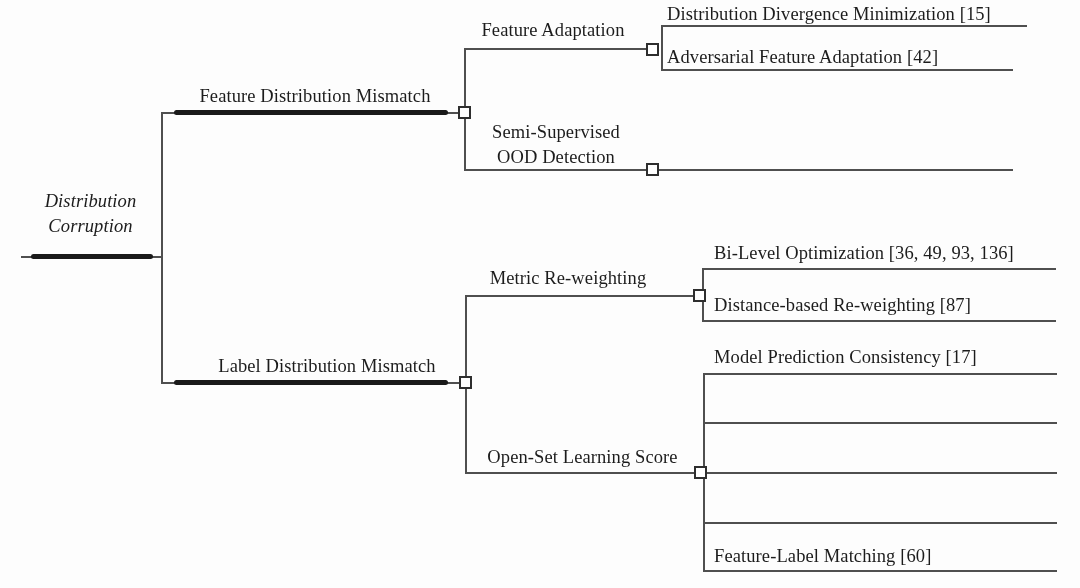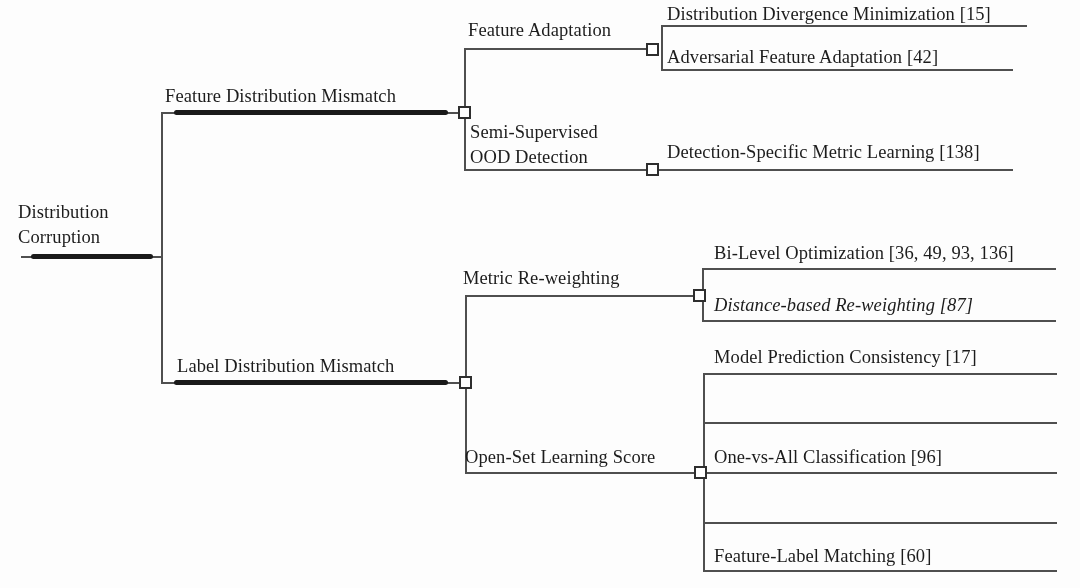--- a/index.html
+++ b/index.html
@@ -23,36 +23,36 @@
     background:var(--background);
   }
   .lbl{
     position:absolute;
     font-size:18.5px;
     line-height:22px;
     letter-spacing:.1px;
     white-space:nowrap;
     color:var(--text);
   }
-  .lbl.center{text-align:left;white-space:normal;}
+  .lbl.center{text-align:center;white-space:normal;}
   .two-line{line-height:25px;}
   .hline{position:absolute;height:1.5px;background:var(--line);}
   .vline{position:absolute;width:1.5px;background:var(--line);}
   .thickbar{position:absolute;height:5px;border-radius:2.5px;background:var(--thick-bar);z-index:2;}
   .sq{
     position:absolute;width:13px;height:13px;box-sizing:border-box;
     border:2px solid #2e2e2e;background:var(--node-fill);z-index:3;
   }
 </style>
 </head>
 <body>
 
 <div class="canvas">
 
-  <div class="lbl center two-line" style="left:18px;top:200px;width:145px;">
+  <div class="lbl center two-line" style="left:18px;top:189px;width:145px;font-style:italic;">
     <div>Distribution</div>
     <div>Corruption</div>
   </div>
   <div class="hline" style="left:21px;top:256px;width:141px;"></div>
   <div class="thickbar" style="left:31px;top:254px;width:122px;"></div>
 
   <div class="vline" style="left:161px;top:112px;height:271px;"></div>
 
   <div class="lbl center" style="left:165px;top:85px;width:300px;">Feature Distribution Mismatch</div>
   <div class="hline" style="left:161px;top:112px;width:298px;"></div>
@@ -72,52 +72,50 @@
   <div class="lbl" style="left:667px;top:46px;">Adversarial Feature Adaptation [42]</div>
   <div class="hline" style="left:661px;top:69px;width:352px;"></div>
 
   <div class="lbl center two-line" style="left:470px;top:120px;width:172px;">
     <div>Semi-Supervised</div>
     <div>OOD Detection</div>
   </div>
   <div class="hline" style="left:464px;top:169px;width:183px;"></div>
   <div class="sq" style="left:646px;top:163px;"></div>
 
-  <div class="lbl" style="left:667px;top:141px;">Detection-Specific Metric Learning [138]</div>
   <div class="hline" style="left:659px;top:169px;width:354px;"></div>
 
   <div class="lbl center" style="left:177px;top:355px;width:300px;">Label Distribution Mismatch</div>
   <div class="hline" style="left:161px;top:382px;width:299px;"></div>
   <div class="thickbar" style="left:174px;top:380px;width:274px;"></div>
   <div class="sq" style="left:459px;top:376px;"></div>
 
   <div class="vline" style="left:465px;top:295px;height:178px;"></div>
 
   <div class="lbl center" style="left:463px;top:267px;width:210px;">Metric Re-weighting</div>
   <div class="hline" style="left:465px;top:295px;width:229px;"></div>
   <div class="sq" style="left:693px;top:289px;"></div>
   <div class="vline" style="left:702px;top:268px;height:53px;"></div>
 
   <div class="lbl" style="left:714px;top:242px;">Bi-Level Optimization [36, 49, 93, 136]</div>
   <div class="hline" style="left:702px;top:268px;width:354px;"></div>
 
-  <div class="lbl" style="left:714px;top:294px;font-style:italic;">Distance-based Re-weighting [87]</div>
+  <div class="lbl" style="left:714px;top:294px;">Distance-based Re-weighting [87]</div>
   <div class="hline" style="left:702px;top:320px;width:354px;"></div>
 
   <div class="lbl center" style="left:465px;top:446px;width:235px;">Open-Set Learning Score</div>
   <div class="hline" style="left:465px;top:472px;width:230px;"></div>
   <div class="sq" style="left:694px;top:466px;"></div>
   <div class="vline" style="left:703px;top:373px;height:198px;"></div>
 
   <div class="lbl" style="left:714px;top:346px;">Model Prediction Consistency [17]</div>
   <div class="hline" style="left:703px;top:373px;width:354px;"></div>
 
   <div class="hline" style="left:703px;top:422px;width:354px;"></div>
 
-  <div class="lbl" style="left:714px;top:446px;">One-vs-All Classification [96]</div>
   <div class="hline" style="left:703px;top:472px;width:354px;"></div>
 
   <div class="hline" style="left:703px;top:522px;width:354px;"></div>
 
   <div class="lbl" style="left:714px;top:545px;">Feature-Label Matching [60]</div>
   <div class="hline" style="left:703px;top:570px;width:354px;"></div>
 
 </div>
 
 </body></html>

